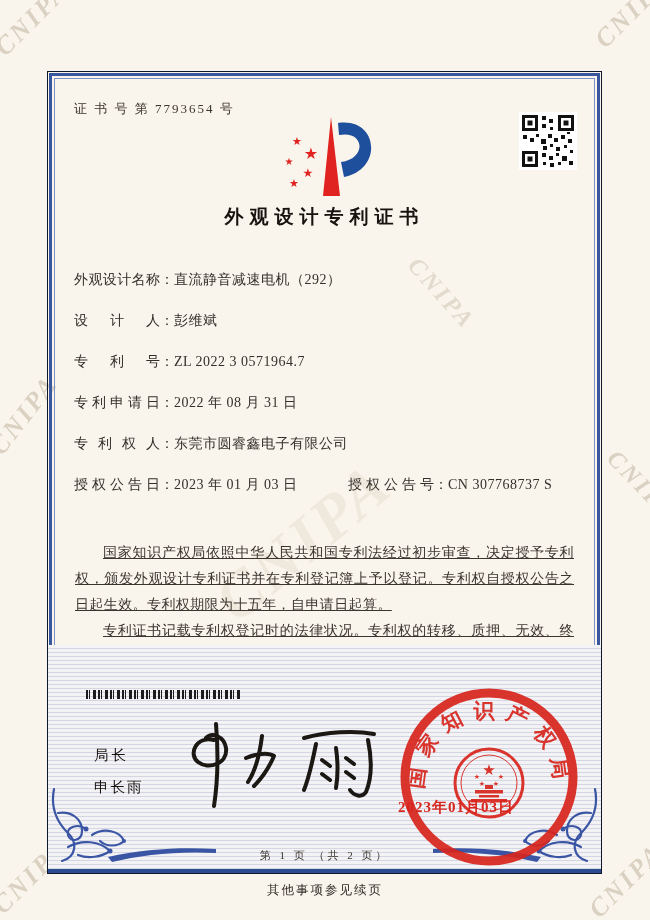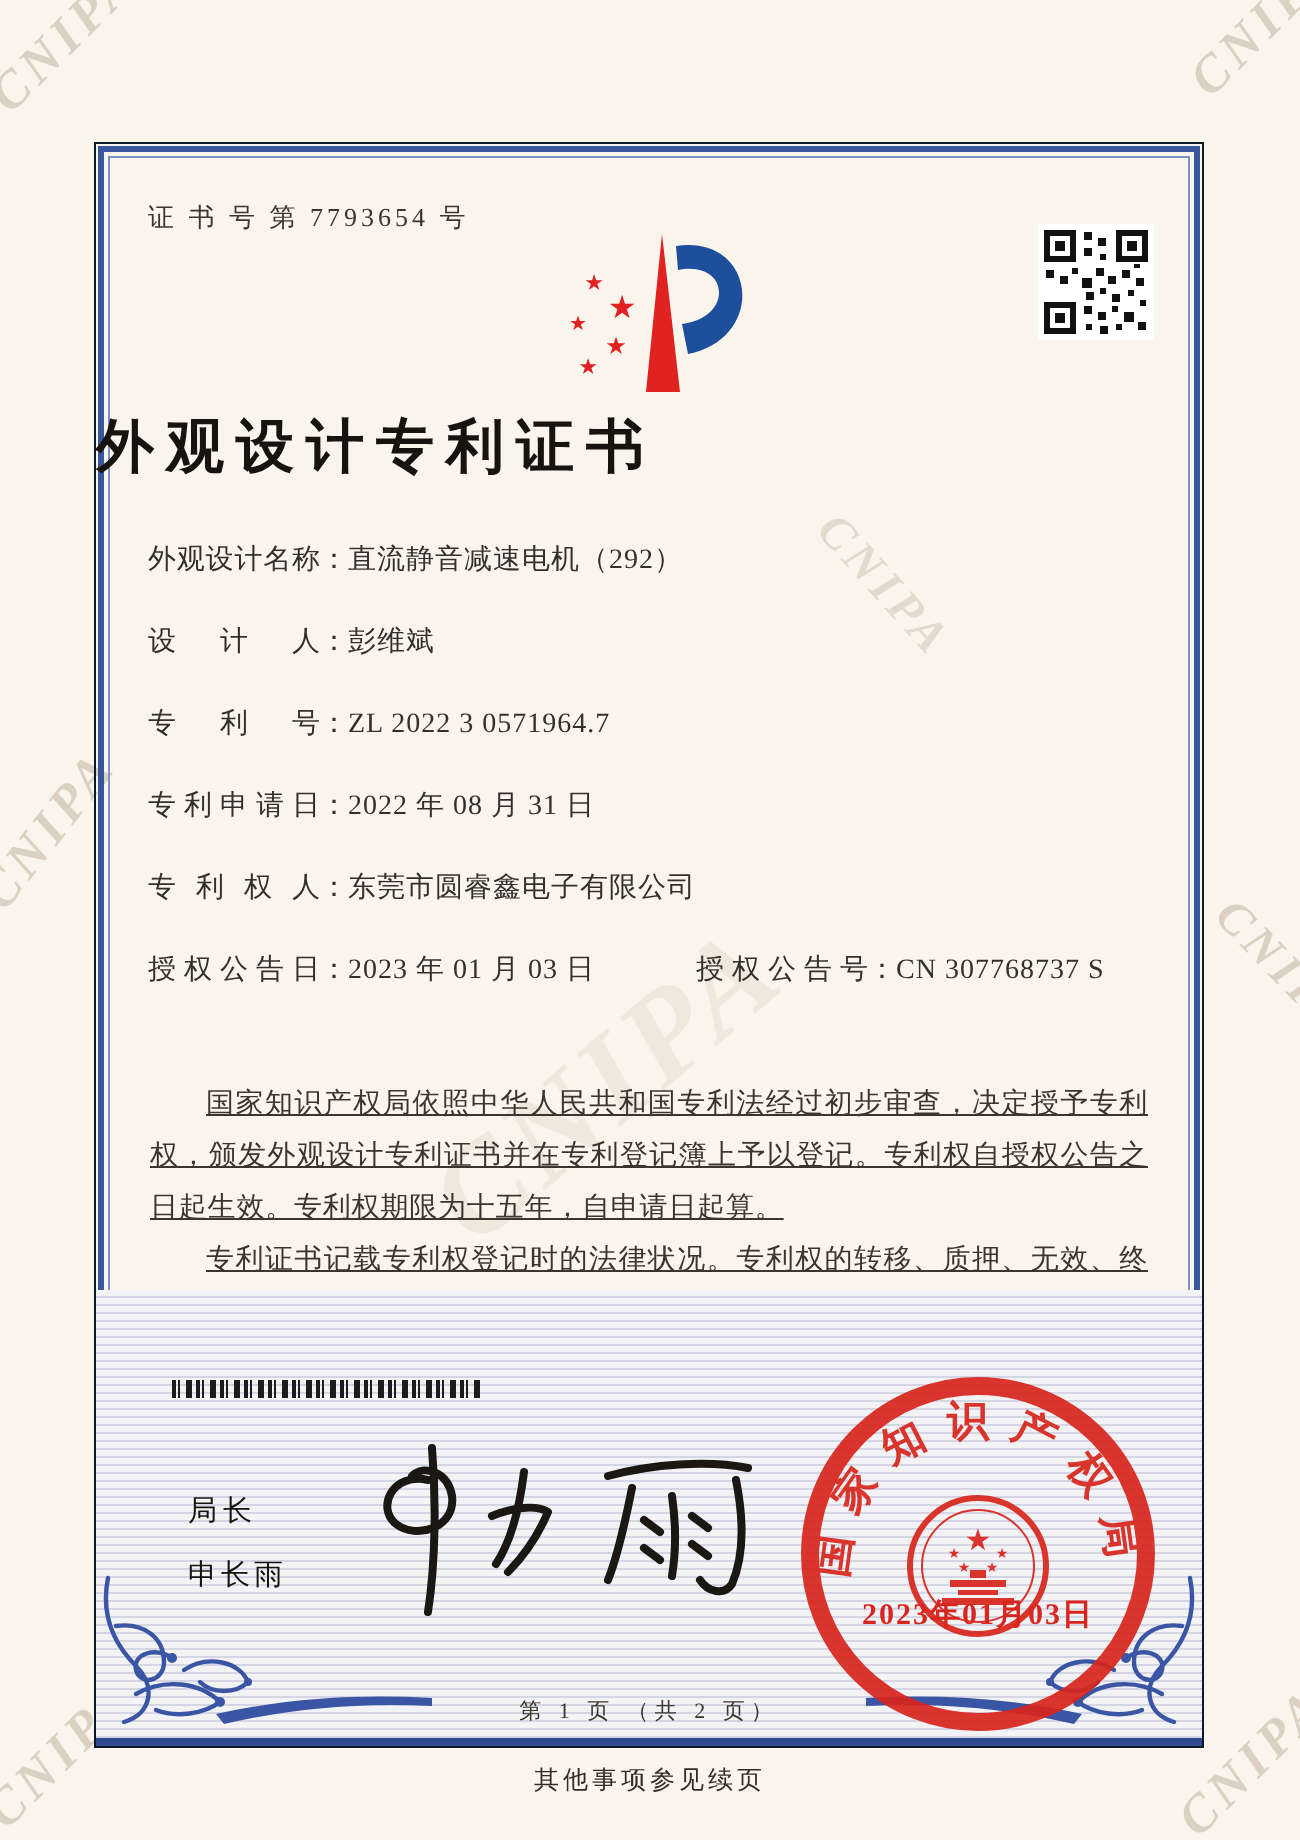--- a/index.html
+++ b/index.html
@@ -22,22 +22,22 @@
     border:1px solid #0f172a;z-index:1;background:transparent;
   }
   .frame-mid{position:absolute;inset:1px;border:3px solid #39579f;}
   .frame-inner{position:absolute;inset:2px;border:1px solid #7c92c6;}
   .content{position:absolute;inset:0;}
   
   .cert-no{position:absolute;left:26px;top:28px;font-size:13px;letter-spacing:2px;color:#3a352e;}
   .qr{position:absolute;right:24px;top:40px;width:58px;height:58px;background:#fff;}
   .logo{position:absolute;left:50%;top:42px;margin-left:-44px;width:100px;height:88px;}
   .title{
-    position:absolute;left:0;right:0;top:132px;
-    font-size:29px;font-weight:bold;letter-spacing:6px;color:#17130f;
+    position:absolute;left:0;right:0;top:132px;text-align:center;
+    font-size:19px;font-weight:bold;letter-spacing:6px;color:#17130f;
   }
   
   .fields{position:absolute;left:26px;right:24px;top:199px;}
   .frow{height:25px;margin-bottom:16px;font-size:14px;white-space:nowrap;position:relative;color:#33302b;font-family:Liberation Serif, serif;}
   .flabel{
     display:inline-block;width:86px;vertical-align:top;
     text-align:justify;text-align-last:justify;
   }
   .fcolon{display:inline-block;width:14px;}
   .fvalue{letter-spacing:0.5px;}
@@ -62,21 +62,21 @@
     background:repeating-linear-gradient(90deg,
       #1c1c1c 0px,#1c1c1c 2px,transparent 2px,transparent 3px,
       #1c1c1c 3px,#1c1c1c 4px,transparent 4px,transparent 7px,
       #1c1c1c 7px,#1c1c1c 10px,transparent 10px,transparent 12px);
   }
   .duty{position:absolute;left:46px;top:674px;font-size:14.5px;color:#17130f;letter-spacing:3px;}
   .duty .name{margin-top:13px;letter-spacing:2px;}
   .sig{position:absolute;left:128px;top:646px;width:215px;height:100px;}
   .seal{position:absolute;left:350px;top:614px;width:182px;height:182px;}
   .seal-date{
-    position:absolute;left:350px;top:726px;width:182px;text-align:center;
+    position:absolute;left:350px;top:726px;width:182px;
     font-size:15px;font-weight:bold;color:#d8251d;letter-spacing:1px;
   }
   .page-foot{
     position:absolute;left:0;right:0;bottom:10px;text-align:center;
     font-size:11px;letter-spacing:3px;color:#3a352e;
   }
   .cont-note{
     position:absolute;left:0;right:0;top:882px;text-align:center;
     font-size:12.5px;letter-spacing:2px;color:#2f2b25;z-index:2;
   }

